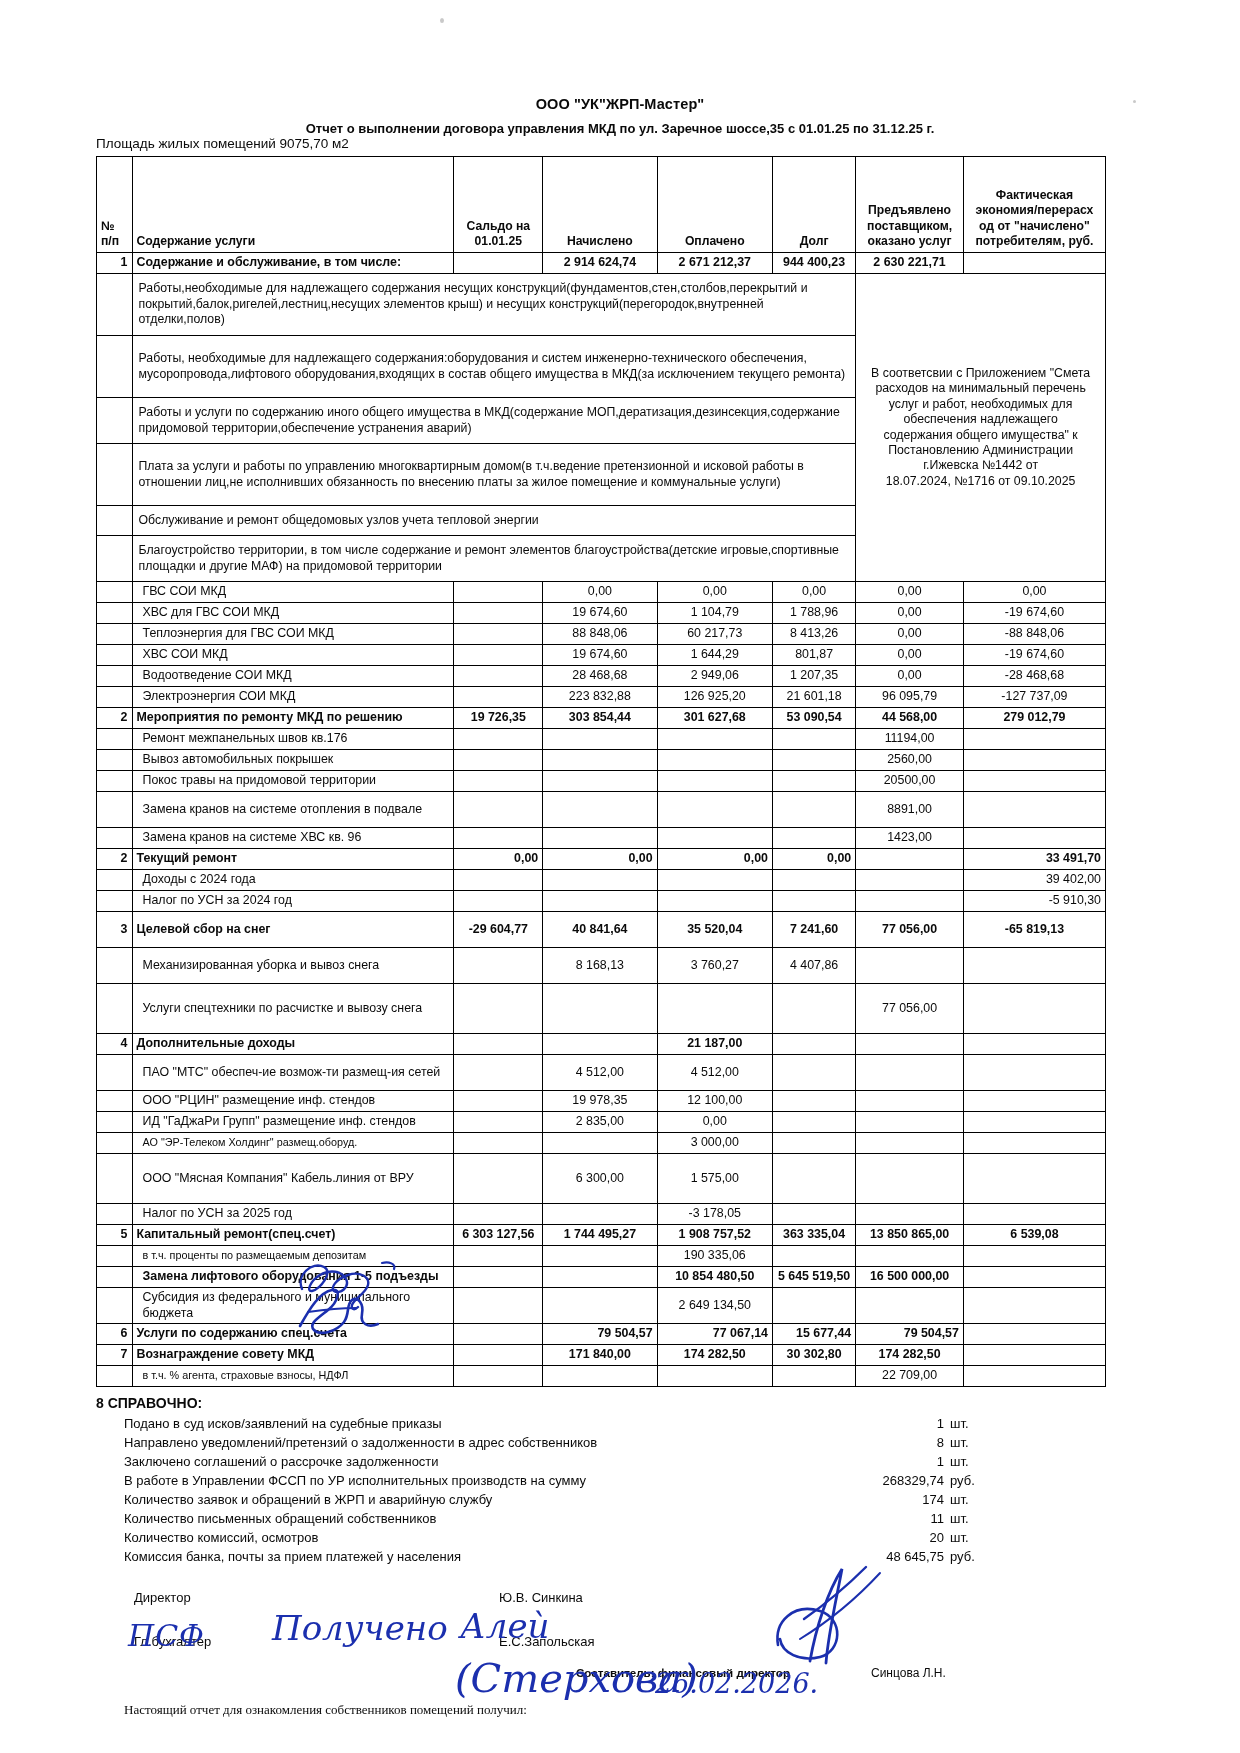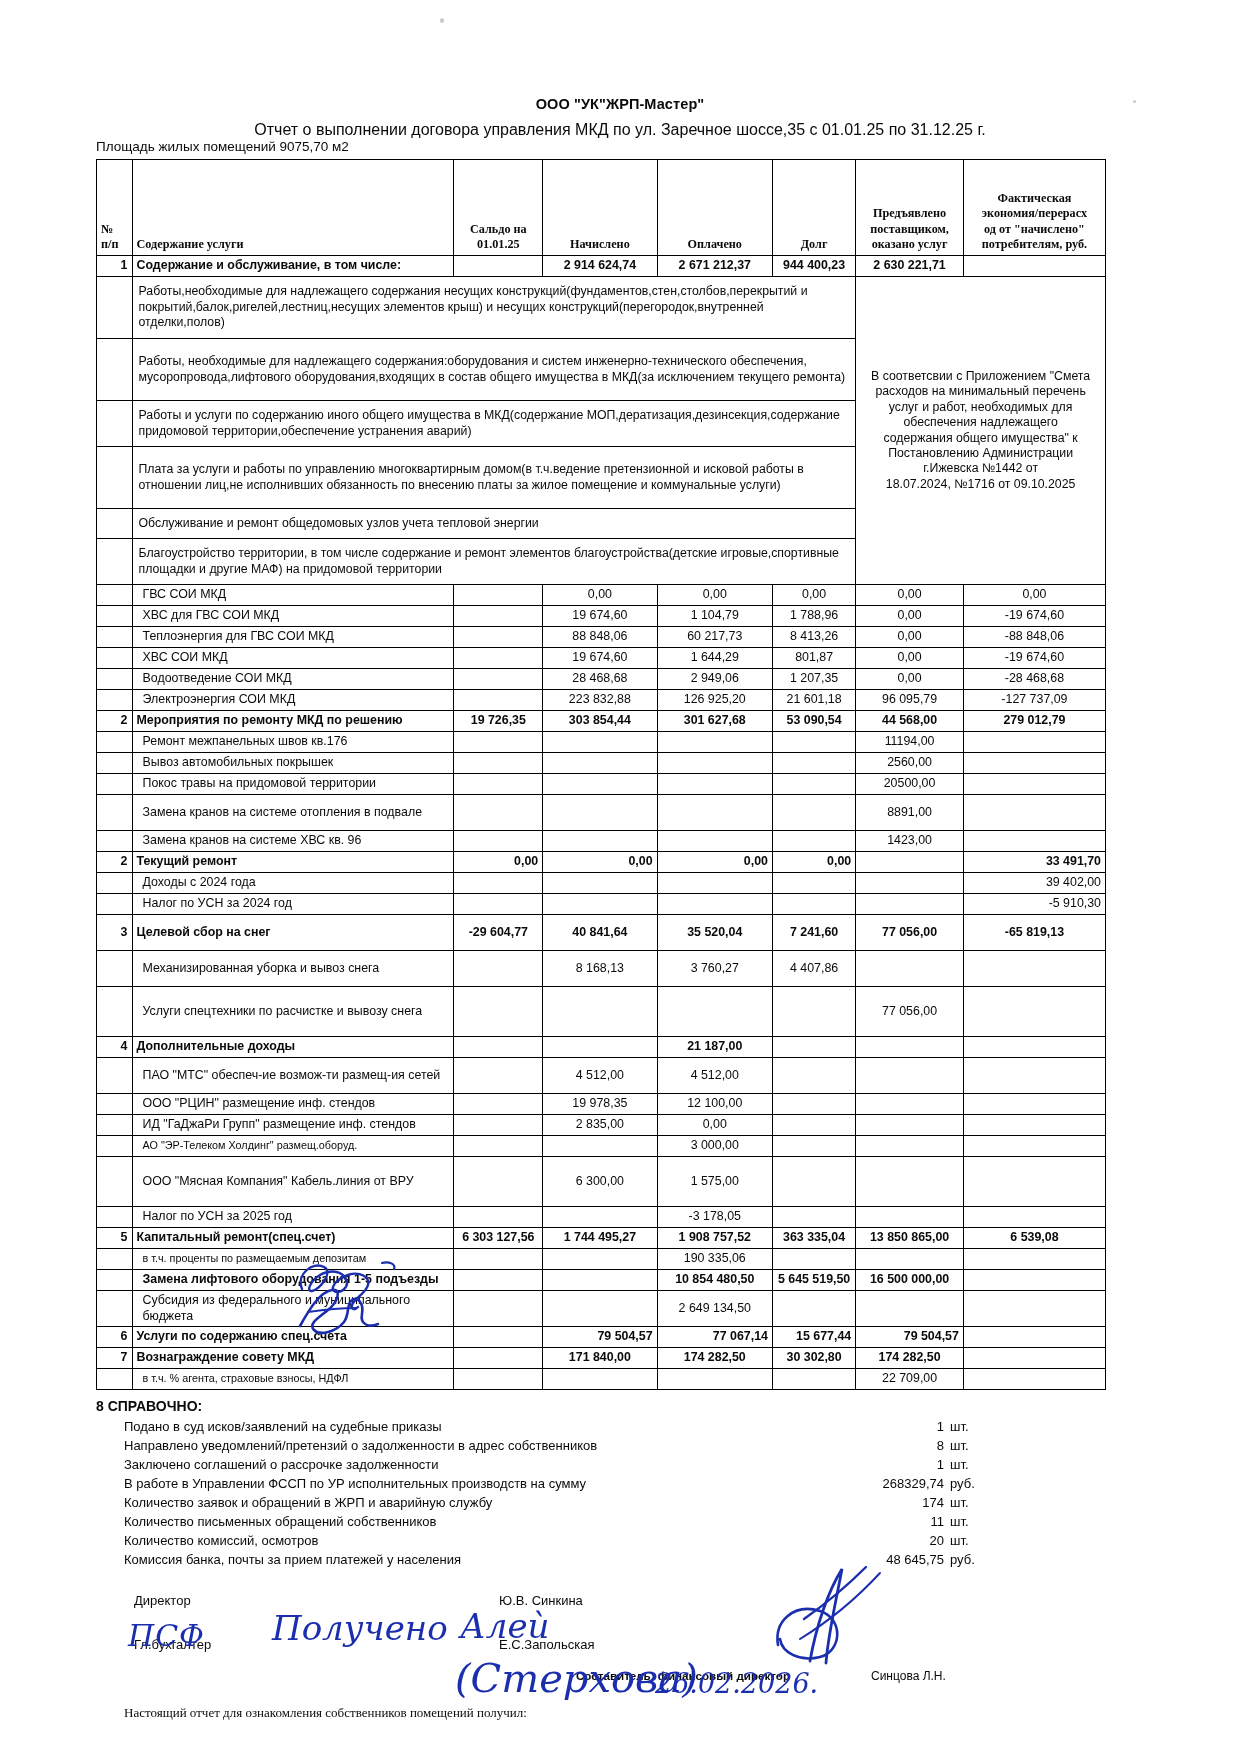--- a/index.html
+++ b/index.html
@@ -9,21 +9,21 @@
     font-family:"Liberation Sans", sans-serif;
     color:#0a0a0a;
     position:relative;
     overflow:hidden;
   }
   .page{position:relative;width:1240px;height:1753px;padding:0;box-sizing:border-box;}
 
   
   .doc-head{padding-top:96px;text-align:center;}
   .org-name{font-size:14.5px;font-weight:bold;letter-spacing:.1px;}
-  .report-title{font-size:16px;font-weight:normal;margin-top:9px;}
+  .report-title{font-size:13px;font-weight:bold;margin-top:9px;}
   .area-line{font-size:13.5px;text-align:left;margin-left:96px;}
 
   
   table.main{
     border-collapse:collapse;
     table-layout:fixed;
     width:1010px;
     margin-left:96px;
     margin-top:5px;
     font-size:12.4px;
@@ -37,21 +37,21 @@
     box-sizing:border-box;
   }
   .c-num{width:32px;text-align:right;padding-right:4px;}
   .c-name{width:290px;text-align:left;}
   .c-saldo{width:80px;text-align:center;}
   .c-nach{width:103px;text-align:center;}
   .c-opl{width:104px;text-align:center;}
   .c-dolg{width:75px;text-align:center;}
   .c-post{width:97px;text-align:center;}
   .c-fact{width:128px;text-align:center;}
-  tr.hdr td{vertical-align:bottom;text-align:center;font-weight:bold;font-size:12.2px;height:96px;padding-bottom:3px;font-family:Liberation Serif, serif;}
+  tr.hdr td{vertical-align:bottom;text-align:center;font-weight:bold;font-size:12.2px;height:96px;padding-bottom:3px;}
   tr.hdr td.c-name{text-align:left;vertical-align:bottom;}
   tr.hdr td.c-num{text-align:left;vertical-align:bottom;font-size:12.2px;}
   .b{font-weight:bold;}
   .desc{text-align:left;font-size:12.3px;line-height:1.45;}
   .note{text-align:center;font-size:12.3px;line-height:1.5;vertical-align:top;padding-top:4px;}
   .num{text-align:center;}
   .numr{text-align:right;padding-right:8px;}
 
   
   .ref{margin-left:96px;margin-top:8px;width:1010px;font-size:13px;}

